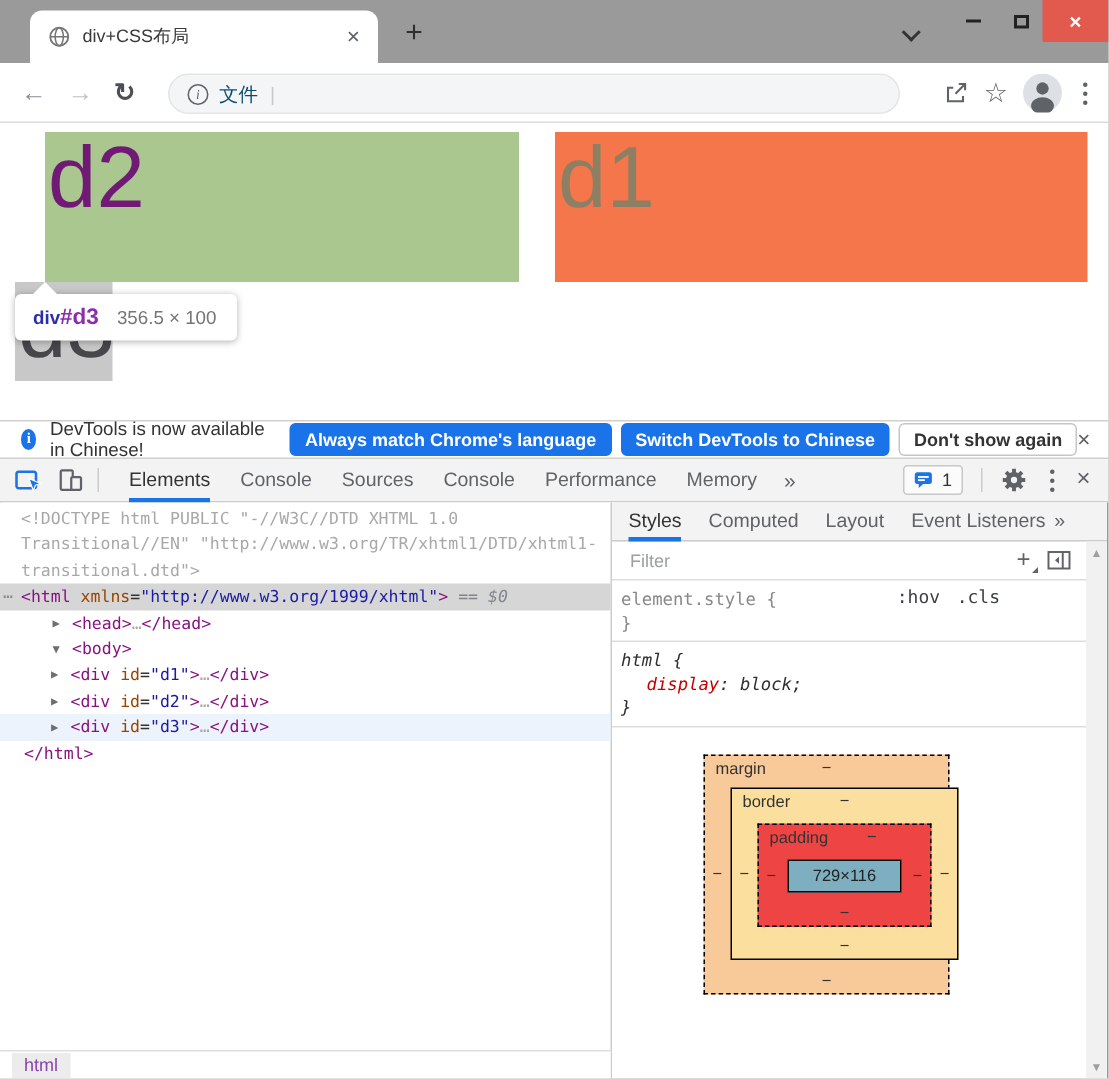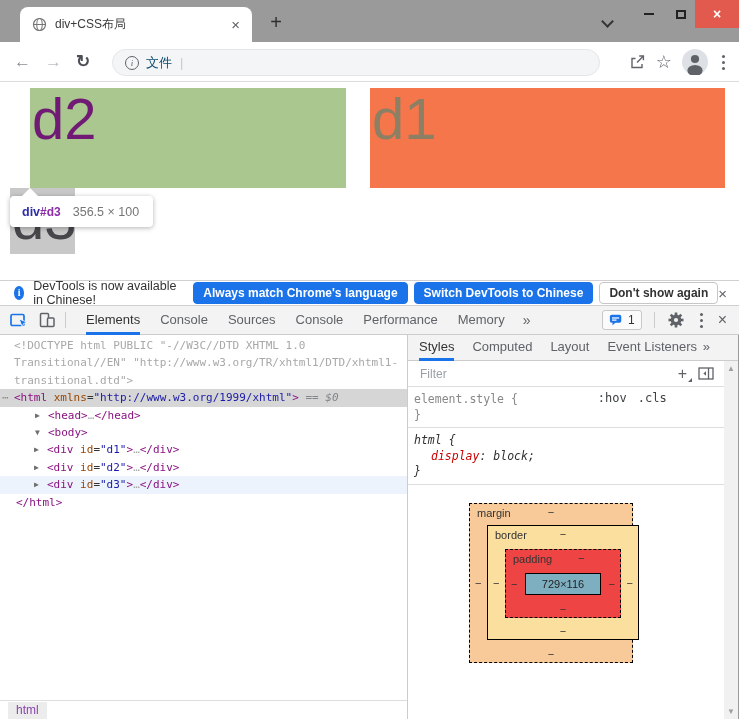--- a/index.html
+++ b/index.html
@@ -31,21 +31,21 @@
 
   
   .pagearea { position:absolute; left:0; top:82px; width:739px; height:198px; background:#fff; }
   .bigtext { font-size:58px; line-height:0.92; padding:4px 0 0 2px; font-family:"Liberation Sans",sans-serif; }
   .div-d2 { position:absolute; left:10px; top:6px; width:316px; height:100px; background:#a9c78f; color:#701a75;margin-left:20px; }
   .div-d1 { position:absolute; left:370px; top:6px; width:355px; height:100px; background:#f4764a; color:#8d7f64; }
   .div-d3 { position:absolute; left:10px; top:106px; width:65px; height:66px; background:#c8c8c8; color:#46464b; }
   .tip { position:absolute; left:10px; top:114px; height:31px; background:#fff; border-radius:4px; box-shadow:0 1px 5px rgba(0,0,0,.3); display:flex; align-items:center; padding:0 14px 0 12px; z-index:5; }
   .tip:before { content:""; position:absolute; left:12px; top:-8px; border:8px solid transparent; border-bottom-color:#fff; border-top:none; }
   .tip-tag { font-size:12.5px; font-weight:bold; color:#2d2daa; }
-  .tip-id  { font-size:12px; font-weight:bold; color:#8c2daa; }
+  .tip-id  { font-size:15px; font-weight:bold; color:#8c2daa; }
   .tip-dim { font-size:12.5px; color:#767676; margin-left:12px; }
 
   
   .infobar { position:absolute; left:0; top:280px; width:739px; height:26px; background:#fff; border-top:1px solid #d0d0d0; border-bottom:1px solid #d0d0d0; display:flex; align-items:center; }
   .ib-icon { width:14px; height:14px; background:#1a73e8; border-radius:50%; color:#fff; font-size:10px; font-weight:bold; text-align:center; line-height:14px; margin:0 9px 0 14px; font-family:"Liberation Serif",serif; }
   .ib-msg { font-size:12.5px; color:#333; }
   .ib-btn { font-size:12px; font-weight:bold; border-radius:4px; padding:3px 9px; margin-left:6px; white-space:nowrap; }
   .ib-primary { background:#1a73e8; color:#fff; border:1px solid #1a73e8; }
   .ib-secondary { background:#fff; color:#333; border:1px solid #c6c6c6; }
   .ib-close { margin-left:auto; margin-right:12px; color:#5f6368; font-size:15px; }

